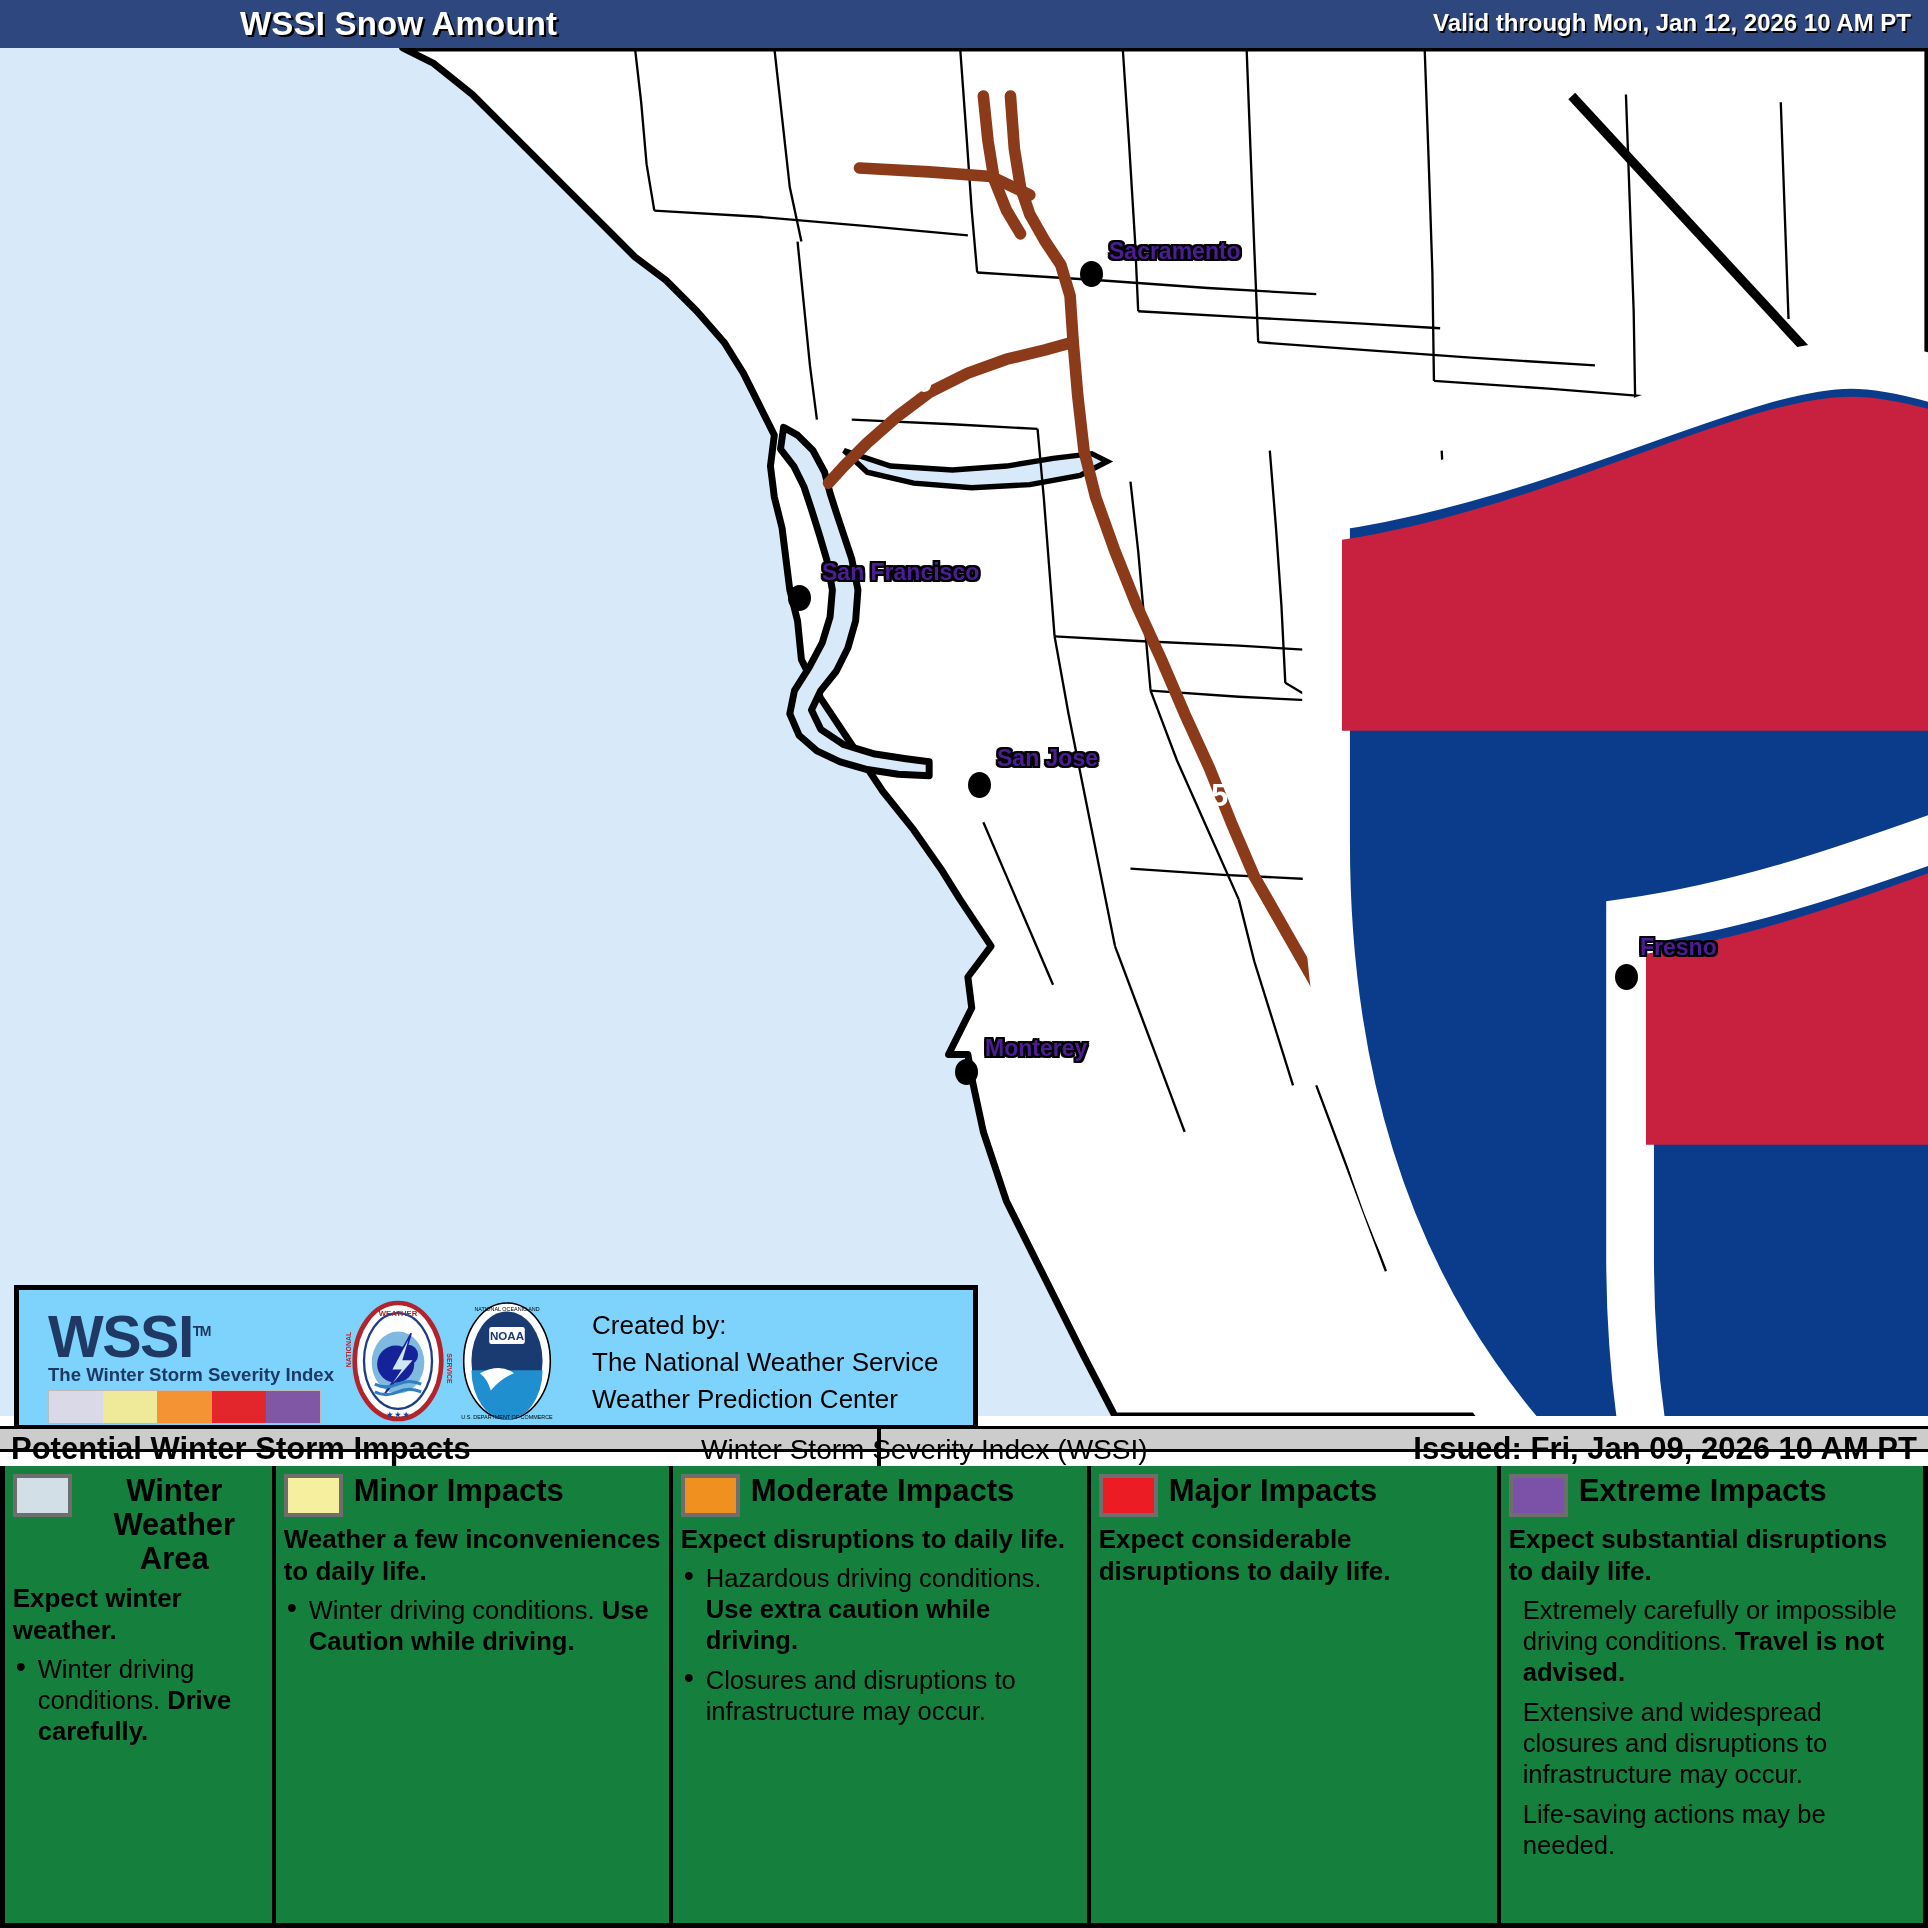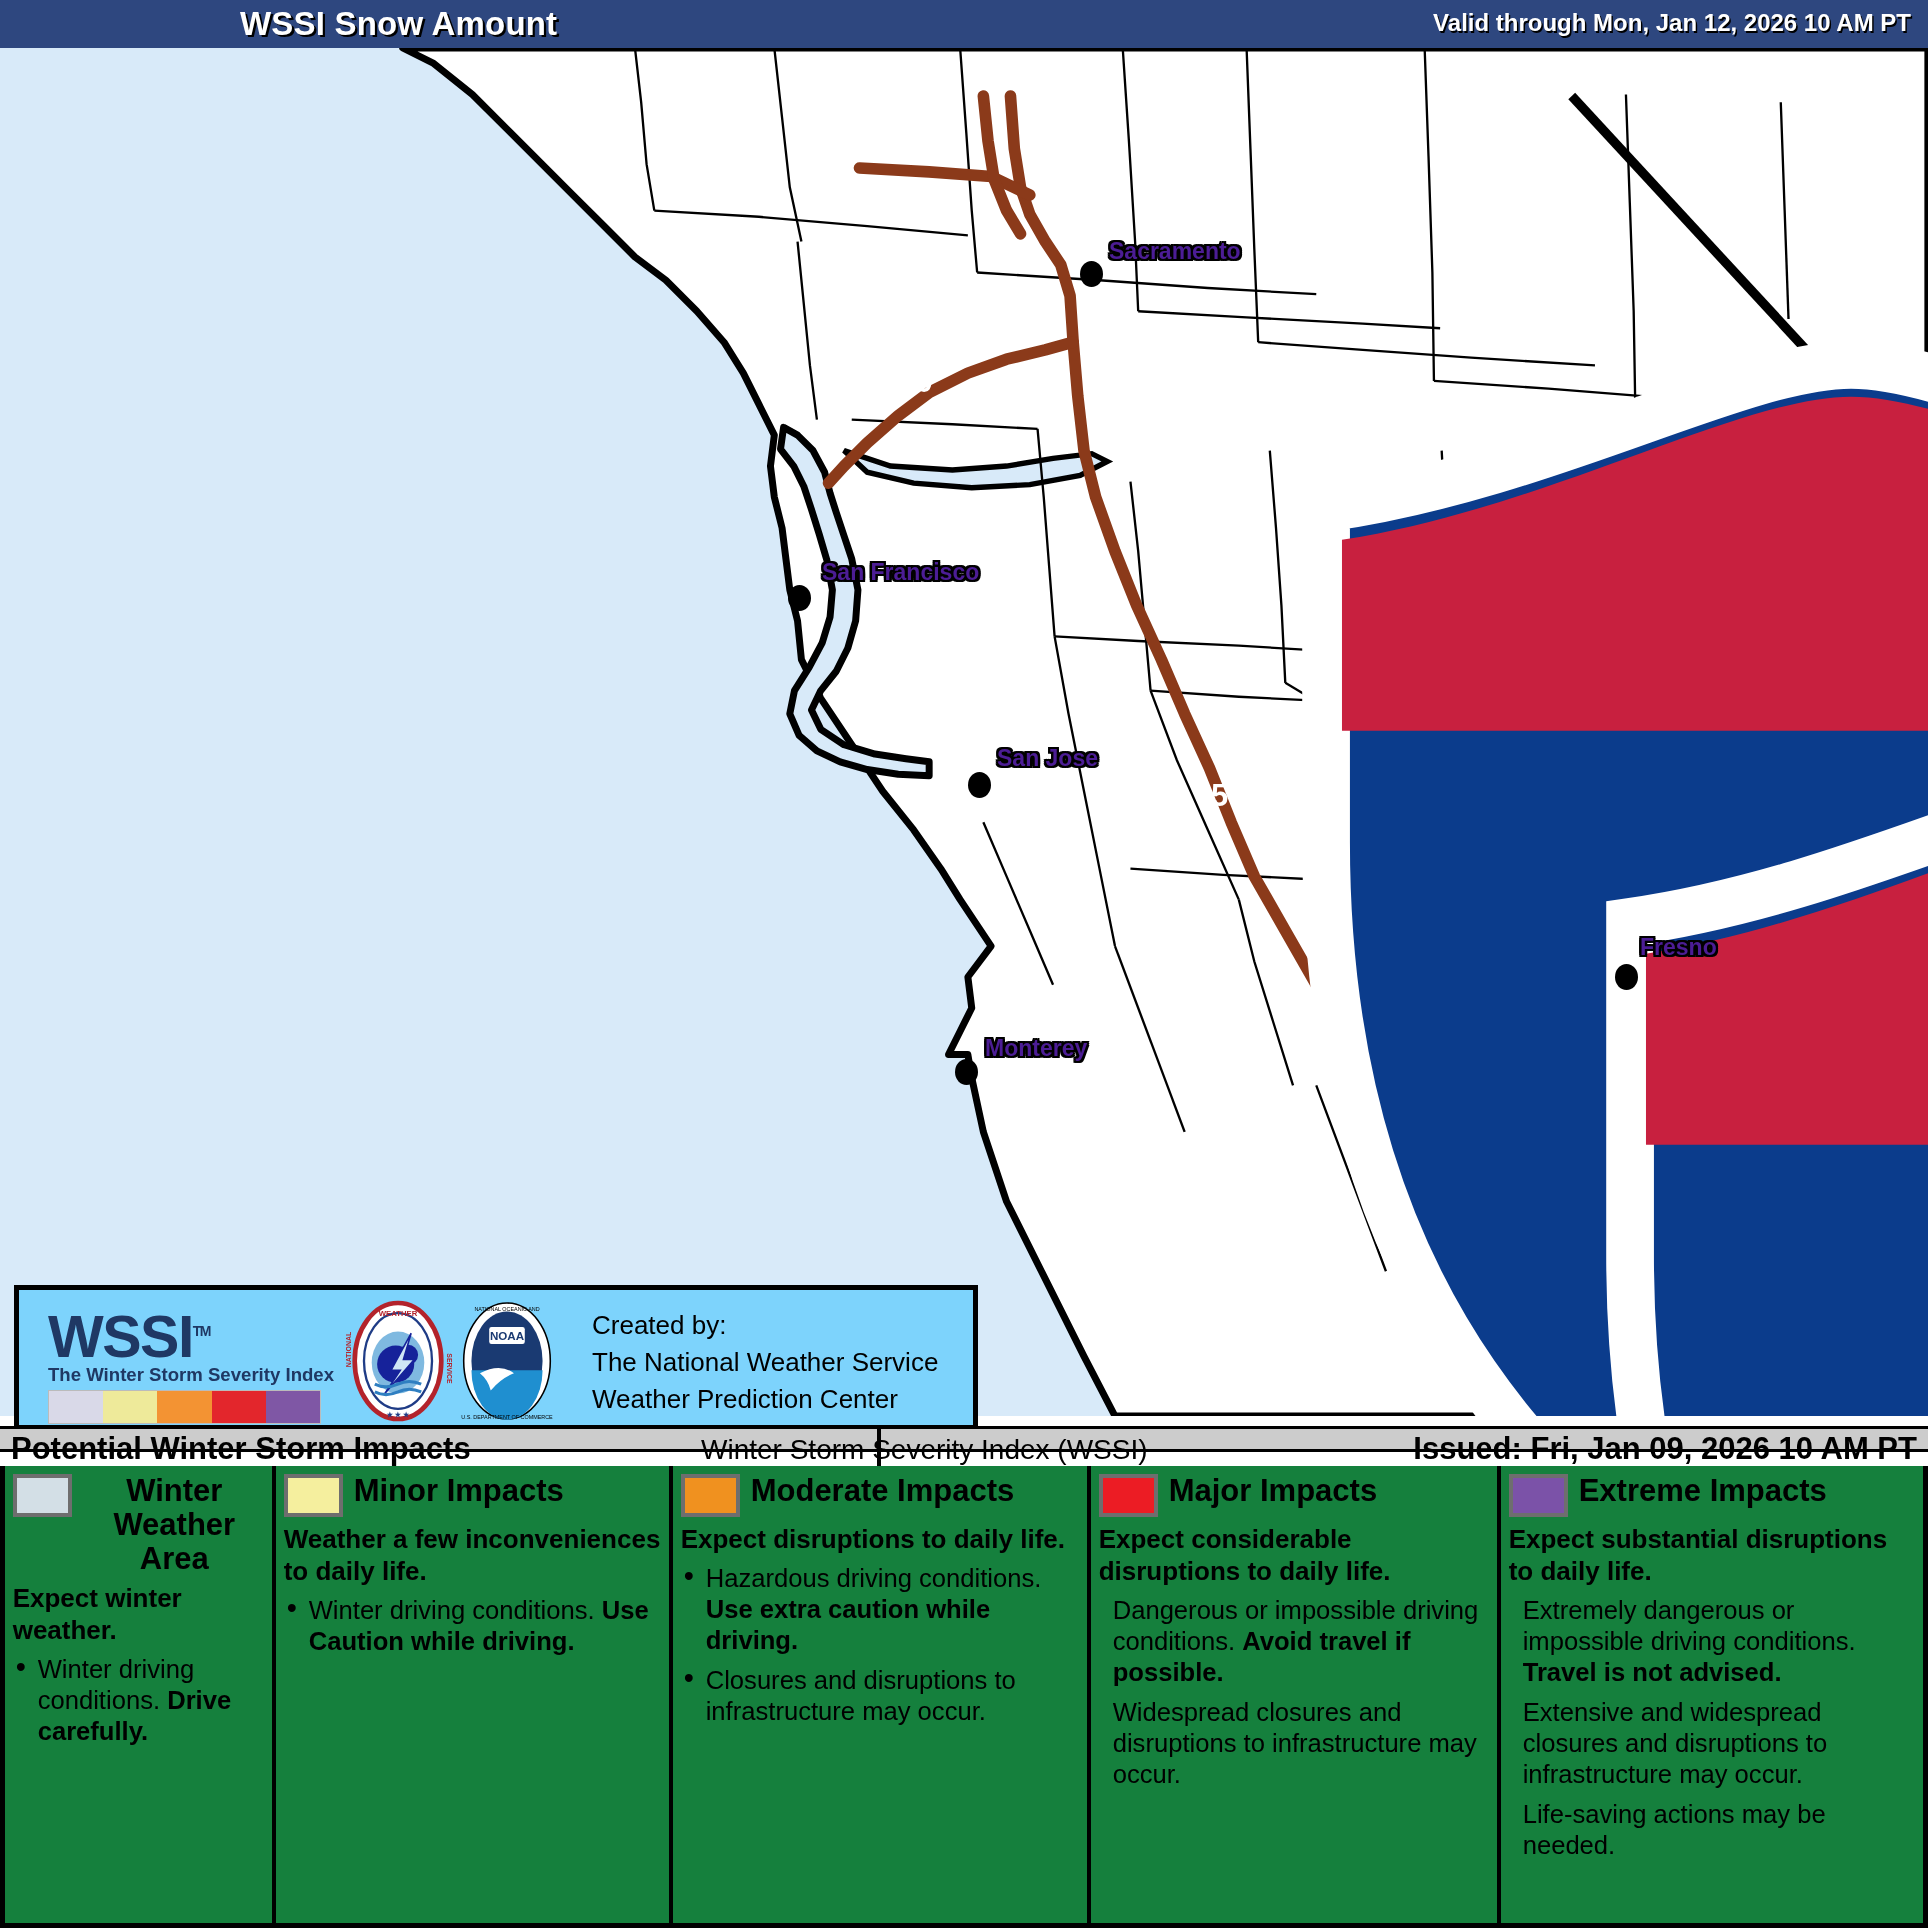--- a/index.html
+++ b/index.html
@@ -337,34 +337,30 @@
         <div class="lbullet"><span>Closures and disruptions to infrastructure may occur.</span></div>
       </div>
     </div>
 
     <div class="lcol c4">
       <div class="lhead">
         <div class="swatch" style="background:#ec1c24"></div>
         <div class="lhead-txt">Major Impacts</div>
       </div>
       <div class="lsummary">Expect considerable disruptions to daily life.</div>
-      <div class="lbullets">
-        <div class="lbullet"><span>Dangerous or impossible driving conditions. </span><b>Avoid travel if possible.</b></div>
-        <div class="lbullet"><span>Widespread closures and disruptions to infrastructure may occur.</span></div>
-      </div>
     </div>
 
     <div class="lcol c5">
       <div class="lhead">
         <div class="swatch" style="background:#7b52a8"></div>
         <div class="lhead-txt">Extreme Impacts</div>
       </div>
       <div class="lsummary">Expect substantial disruptions to daily life.</div>
       <div class="lbullets">
-        <div class="lbullet"><span>Extremely dangerous or impossible driving conditions. </span><b>Travel is not advised.</b></div>
+        <div class="lbullet"><span>Extremely carefully or impossible driving conditions. </span><b>Travel is not advised.</b></div>
         <div class="lbullet"><span>Extensive and widespread closures and disruptions to infrastructure may occur.</span></div>
         <div class="lbullet"><span>Life-saving actions may be needed.</span></div>
       </div>
     </div>
   </div>
 
 </div>
 
 
 </body></html>

